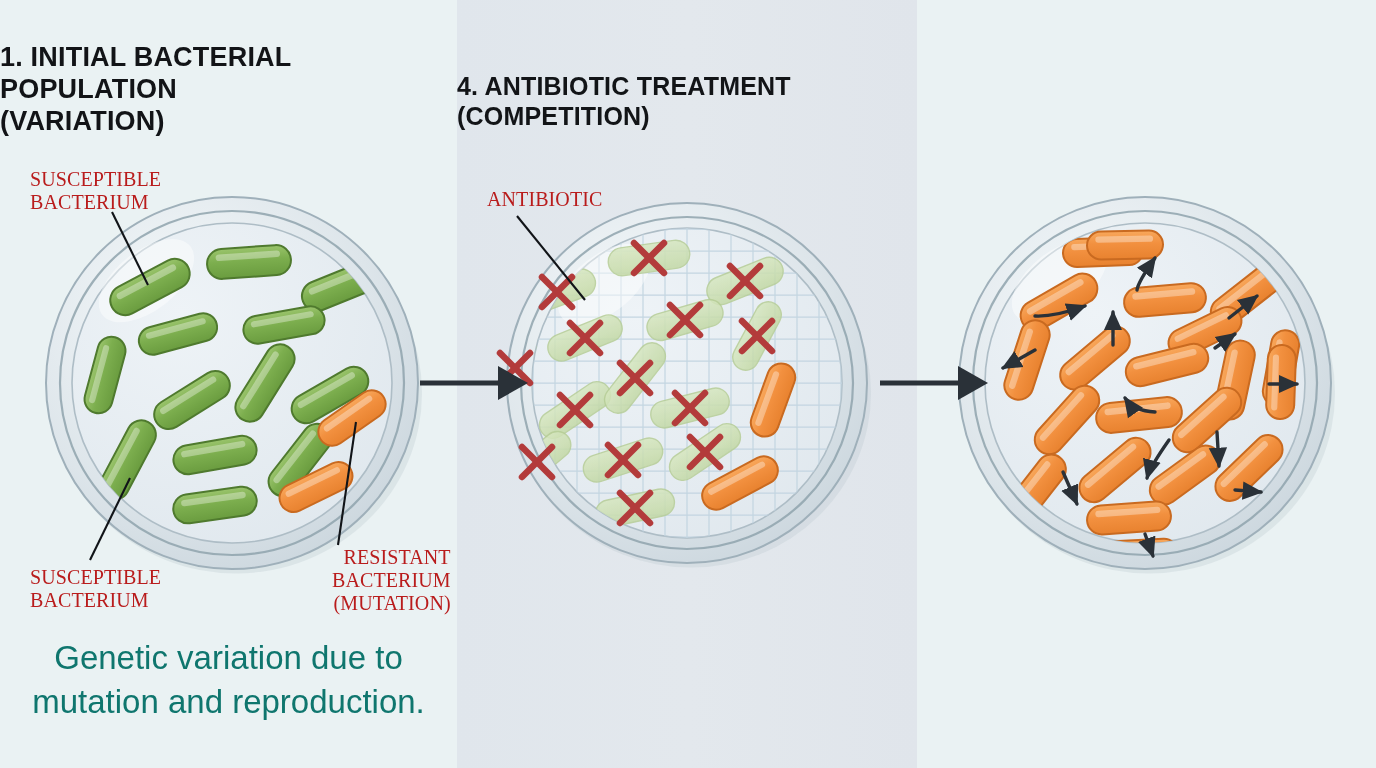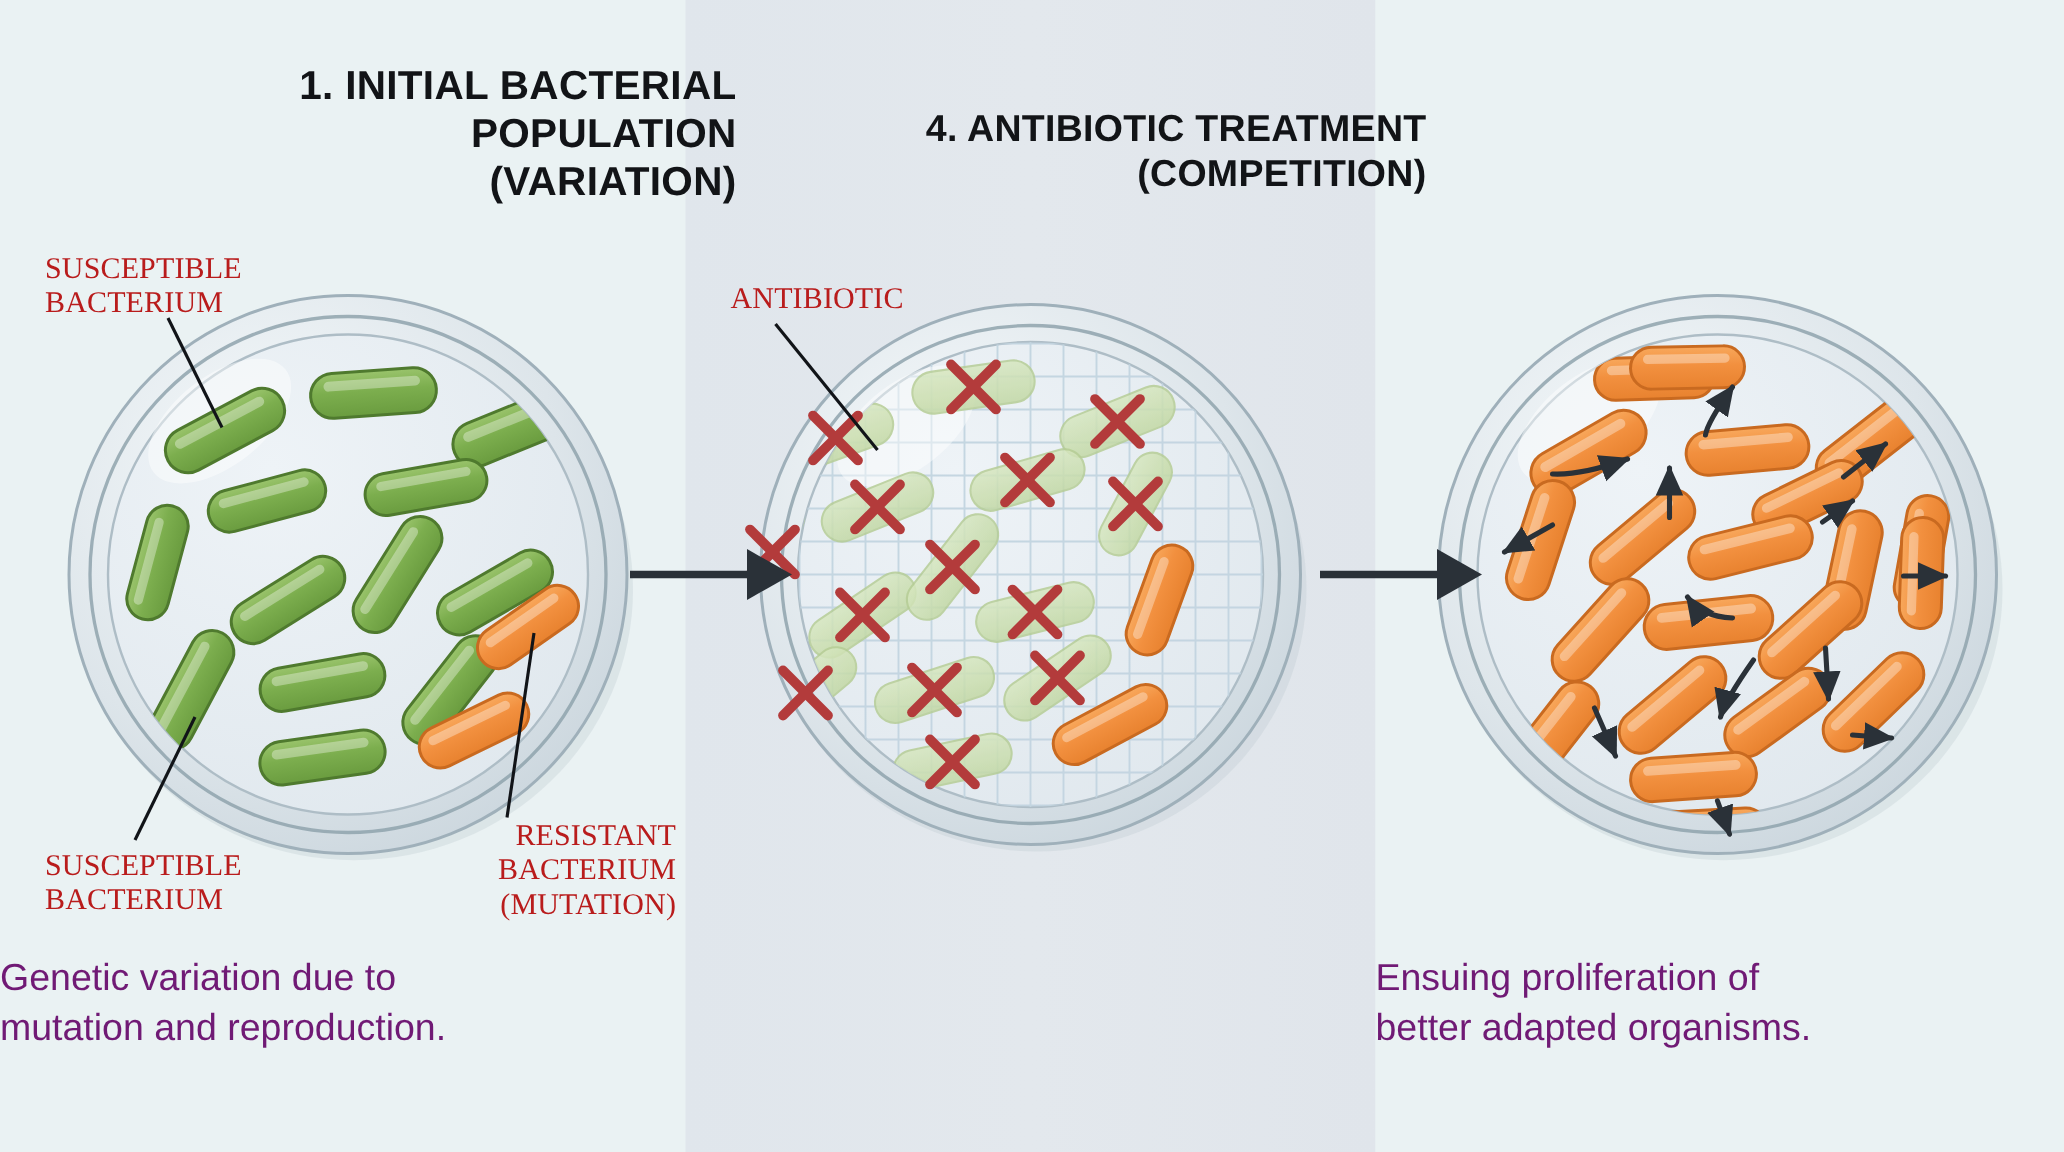--- a/index.html
+++ b/index.html
@@ -17,27 +17,26 @@
   #bg-right{left:917px;width:459px;background:#eaf2f3;}
 
   .panel{position:absolute;top:0;height:768px;}
   #panel-1{left:0;width:457px;}
   #panel-2{left:457px;width:460px;}
   #panel-3{left:917px;width:459px;}
 
   
   .title{
     position:absolute;left:0;width:100%;
-    text-align:right;
+    text-align:left;
     font-weight:bold;
     color:#121417;
     letter-spacing:.2px;
     line-height:1.18;
     white-space:pre-line;
-    padding-left:34px;
   }
   #title-1{top:42px;font-size:27px;}
   #title-2{top:72px;font-size:25px;}
   #title-3{top:44px;font-size:26px;}
 
   
   .annot{
     position:absolute;
     font-size:20px;
     color:#b91c1c;
@@ -48,22 +47,23 @@
   }
   #annot-top-left{left:30px;top:168px;text-align:left;}
   #annot-bottom-left{left:30px;top:566px;text-align:left;}
   #annot-bottom-right{left:332px;top:546px;text-align:right;}
   #annot-antibiotic{left:30px;top:188px;text-align:right;}
 
   
   .caption{
     position:absolute;left:0;width:100%;
     top:636px;
-    font-size:25px;
-    color:#701a75;
+    text-align:center;
+    font-size:33px;
+    color:#0f766e;
     line-height:1.32;
     white-space:pre-line;
   }
 
   
   .dish-svg{position:absolute;left:0;top:0;width:100%;height:768px;overflow:visible;}
   .arrow-svg{position:absolute;top:0;height:768px;overflow:visible;}
   #arrow-1{left:420px;width:120px;}
   #arrow-2{left:880px;width:120px;}
 </style>
@@ -520,22 +520,20 @@
           <path d="M118,350 L86,368" fill="none" stroke="#2a3138" stroke-width="3.4" stroke-linecap="round" marker-end="url(#gh-3)"></path>
           <path d="M238,412 Q217,411 208,398" fill="none" stroke="#2a3138" stroke-width="3.4" stroke-linecap="round" marker-end="url(#gh-3)"></path>
           <path d="M352,384 L380,384" fill="none" stroke="#2a3138" stroke-width="3.4" stroke-linecap="round" marker-end="url(#gh-3)"></path>
           <path d="M252,440 Q233,467 230,478" fill="none" stroke="#2a3138" stroke-width="3.4" stroke-linecap="round" marker-end="url(#gh-3)"></path>
           <path d="M300,432 L302,466" fill="none" stroke="#2a3138" stroke-width="3.4" stroke-linecap="round" marker-end="url(#gh-3)"></path>
           <path d="M146,472 L160,504" fill="none" stroke="#2a3138" stroke-width="3.4" stroke-linecap="round" marker-end="url(#gh-3)"></path>
           <path d="M318,490 L344,492" fill="none" stroke="#2a3138" stroke-width="3.4" stroke-linecap="round" marker-end="url(#gh-3)"></path>
           <path d="M228,534 L236,556" fill="none" stroke="#2a3138" stroke-width="3.4" stroke-linecap="round" marker-end="url(#gh-3)"></path>
         </g>
       </svg>
-    <div class="caption">Ensuing proliferation of
-better adapted organisms.</div>
   </div>
 
   <svg class="arrow-svg" id="arrow-1" viewBox="0 0 120 768">
       <g>
         <line x1="0" y1="383" x2="82" y2="383" stroke="#2a3138" stroke-width="5"></line>
         <path d="M78,366 L108,383 L78,400 Z" fill="#2a3138"></path>
       </g>
     </svg>
   <svg class="arrow-svg" id="arrow-2" viewBox="0 0 120 768">
       <g>

